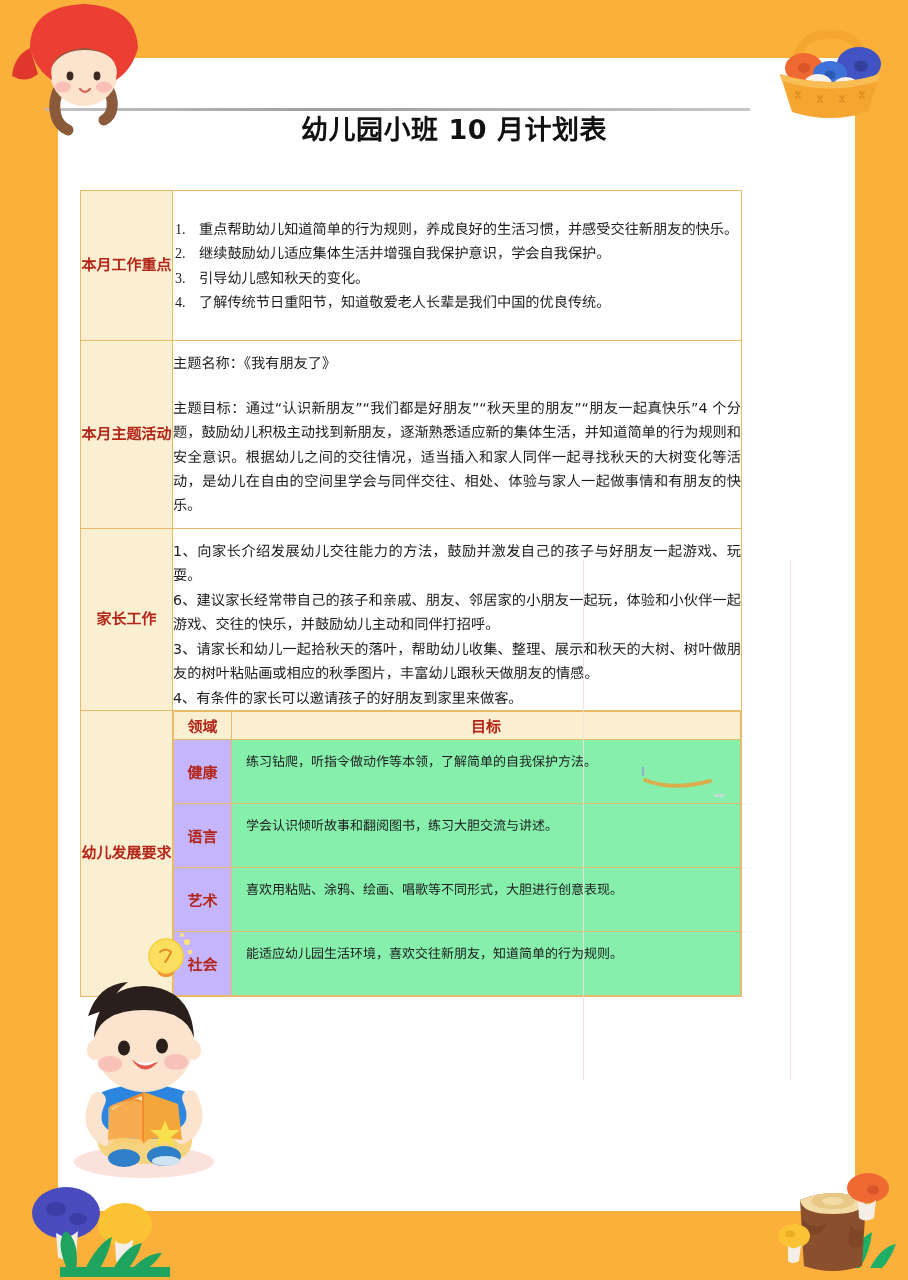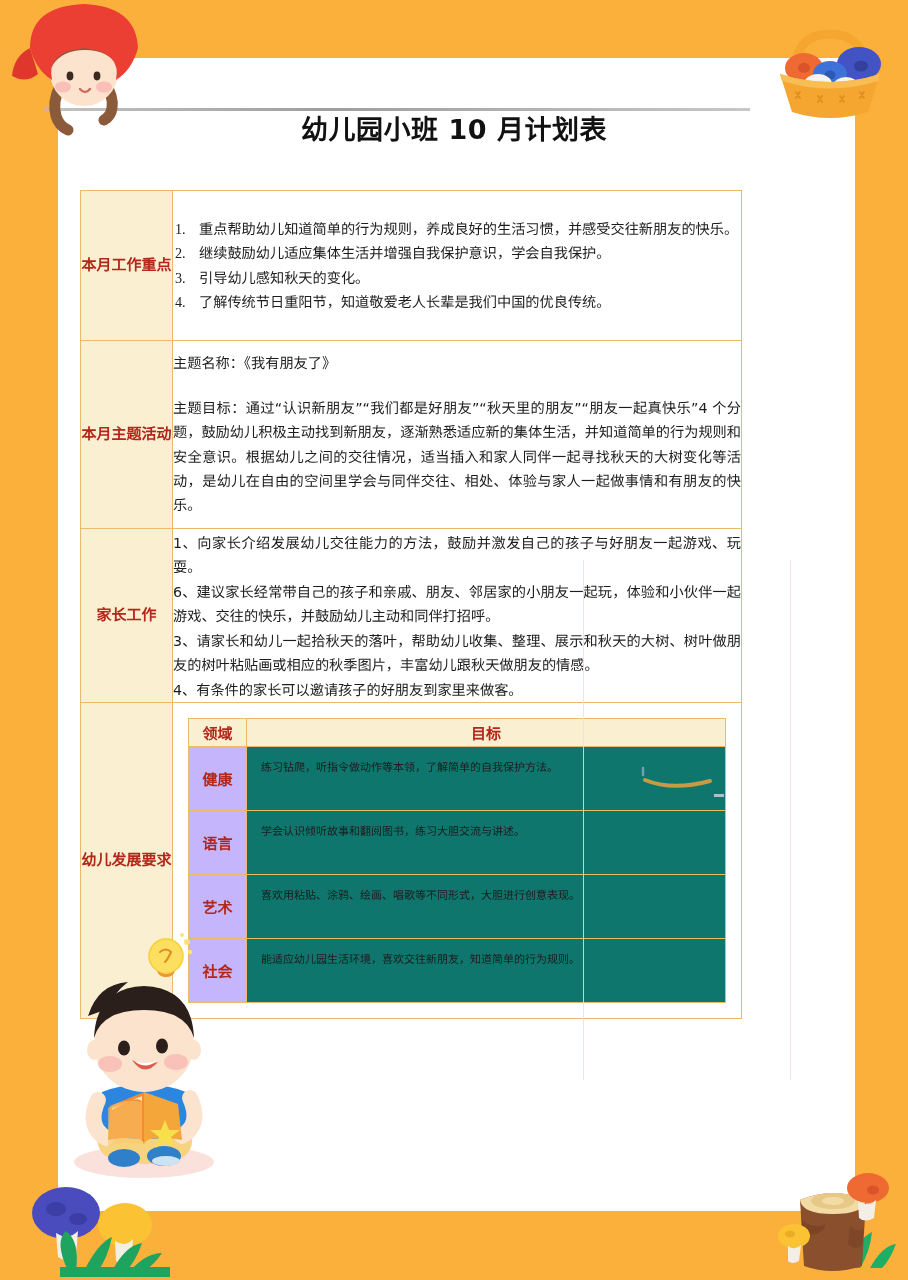--- a/index.html
+++ b/index.html
@@ -110,23 +110,23 @@
   .sub .dom {
     width: 58px;
     background: #c4b5fd;
     color: #b3261a;
     font-weight: bold;
     font-size: 15px;
     text-align: center;
     font-family: "DejaVu Sans", "Liberation Sans", sans-serif;
   }
   .sub .goal {
-    background: #0f766e;
+    background: #86efac;
     color: #1c1c1c;
-    font-size: 11px;
+    font-size: 13px;
     padding: 8px 10px 8px 14px;
     height: 64px;
     vertical-align: top;
     line-height: 1.6;
     font-family: "DejaVu Sans", "Liberation Sans", sans-serif;
   }
   .goal-inner { padding-top: 4px; }
 
   
   .scan-line {
@@ -190,33 +190,33 @@
     <tr>
       <td class="lbl">本月主题活动</td>
       <td class="body-cell" style="height:188px">
         <p class="p-gap">主题名称：《我有朋友了》</p>
         <p class="p-last">主题目标：通过“认识新朋友”“我们都是好朋友”“秋天里的朋友”“朋友一起真快乐”4 个分题，鼓励幼儿积极主动找到新朋友，逐渐熟悉适应新的集体生活，并知道简单的行为规则和安全意识。根据幼儿之间的交往情况，适当插入和家人同伴一起寻找秋天的大树变化等活动，是幼儿在自由的空间里学会与同伴交往、相处、体验与家人一起做事情和有朋友的快乐。</p>
       </td>
     </tr>
 
     <tr>
       <td class="lbl">家长工作</td>
-      <td class="body-cell" style="height:148px;padding-top:2px">
+      <td class="body-cell" style="height:148px;padding-top:10px">
         <p class="plain-line">1、向家长介绍发展幼儿交往能力的方法，鼓励并激发自己的孩子与好朋友一起游戏、玩耍。</p>
         <p class="plain-line">6、建议家长经常带自己的孩子和亲戚、朋友、邻居家的小朋友一起玩，体验和小伙伴一起游戏、交往的快乐，并鼓励幼儿主动和同伴打招呼。</p>
         <p class="plain-line">3、请家长和幼儿一起拾秋天的落叶，帮助幼儿收集、整理、展示和秋天的大树、树叶做朋友的树叶粘贴画或相应的秋季图片，丰富幼儿跟秋天做朋友的情感。</p>
         <p class="plain-line">4、有条件的家长可以邀请孩子的好朋友到家里来做客。</p>
       </td>
     </tr>
 
     <tr>
       <td class="lbl" style="vertical-align:middle;position:relative">
         <span>幼儿发展要求</span>
       </td>
-      <td style="padding:15px">
+      <td style="padding:0">
         <table class="sub">
           <tbody>
             <tr>
               <td class="sub-head" style="width:58px">领域</td>
               <td class="sub-head">目标</td>
             </tr>
             <tr>
               <td class="dom">健康</td>
               <td class="goal">
                   <div class="goal-inner">练习钻爬，听指令做动作等本领，了解简单的自我保护方法。</div>

